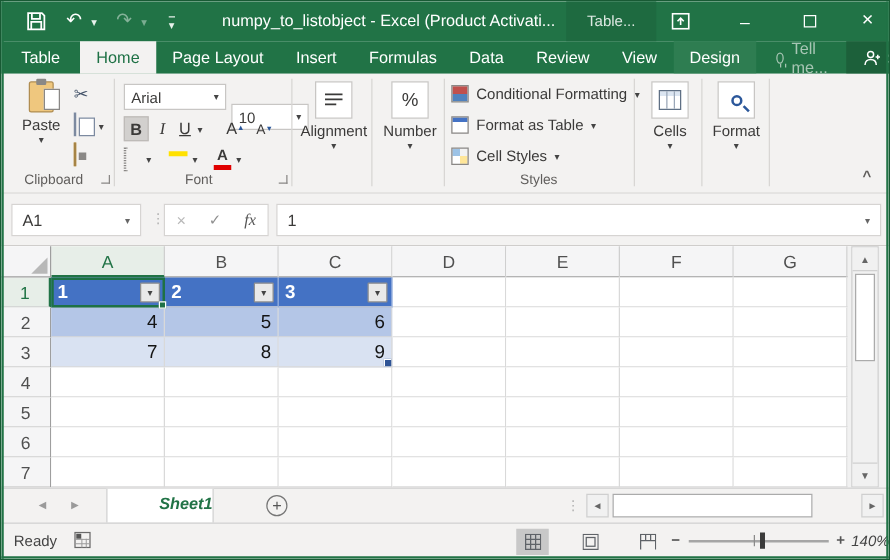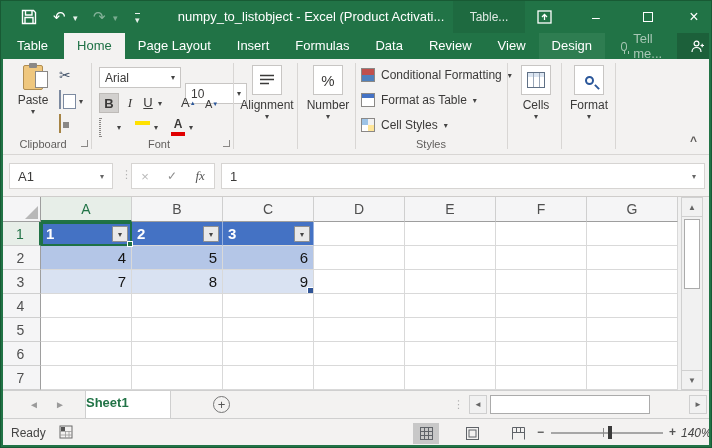--- a/index.html
+++ b/index.html
@@ -112,21 +112,21 @@
   .grid-right-bg { left:677px; top:0; width:35px; height:193px; background:#f1f1f1; }
   .vscroll { left:680px; top:0; width:22px; height:193px; background:#f1f1f1; border:1px solid #d0d0d0; }
   .scroll-arrow { width:20px; height:19px; display:flex; align-items:center; justify-content:center; font-size:8px; color:#666; background:#f1f1f1; }
   .vthumb { position:absolute; left:2px; top:21px; width:16px; height:70px; background:#fff; border:1px solid #ababab; }
 
   
   .sheetbar { left:0; top:389px; width:712px; height:28px; background:#f3f2f1; border-top:1px solid #cfcfcf; }
   .navarrow { font-size:10px; color:#9a9a9a; line-height:27px; }
   .sheettab { position:absolute; left:84px; top:0; width:86px; height:39px; background:#fff;
     border-left:1px solid #cfcfcf; border-right:1px solid #cfcfcf; border-bottom:3px solid #217346;
-    color:#217346; font-weight:bold; font-size:13px; text-align:left; line-height:24px; }
+    color:#217346; font-weight:bold; font-size:13px; text-align:right; line-height:24px;font-style:italic; }
   .addsheet { position:absolute; left:212px; top:5px; width:17px; height:17px; border:1px solid #767676;
     border-radius:50%; color:#555; font-size:13px; line-height:15px; text-align:center; }
   .hscroll-arrow { position:absolute; top:4px; width:18px; height:19px; background:#f1f1f1; border:1px solid #cfcfcf;
     display:flex; align-items:center; justify-content:center; font-size:8px; color:#666; }
   .hthumb { position:absolute; left:489px; top:4px; width:160px; height:19px; background:#fff; border:1px solid #ababab; }
   .dots { color:#b0b0b0; font-size:11px; }
 
   
   .statusbar { left:0; top:417px; width:712px; height:29px; background:#f3f2f1; border-top:1px solid #cfcfcf; font-size:12px; color:#444; }
   .viewbtn { position:absolute; top:4px; width:26px; height:21px; display:flex; align-items:center; justify-content:center; }

